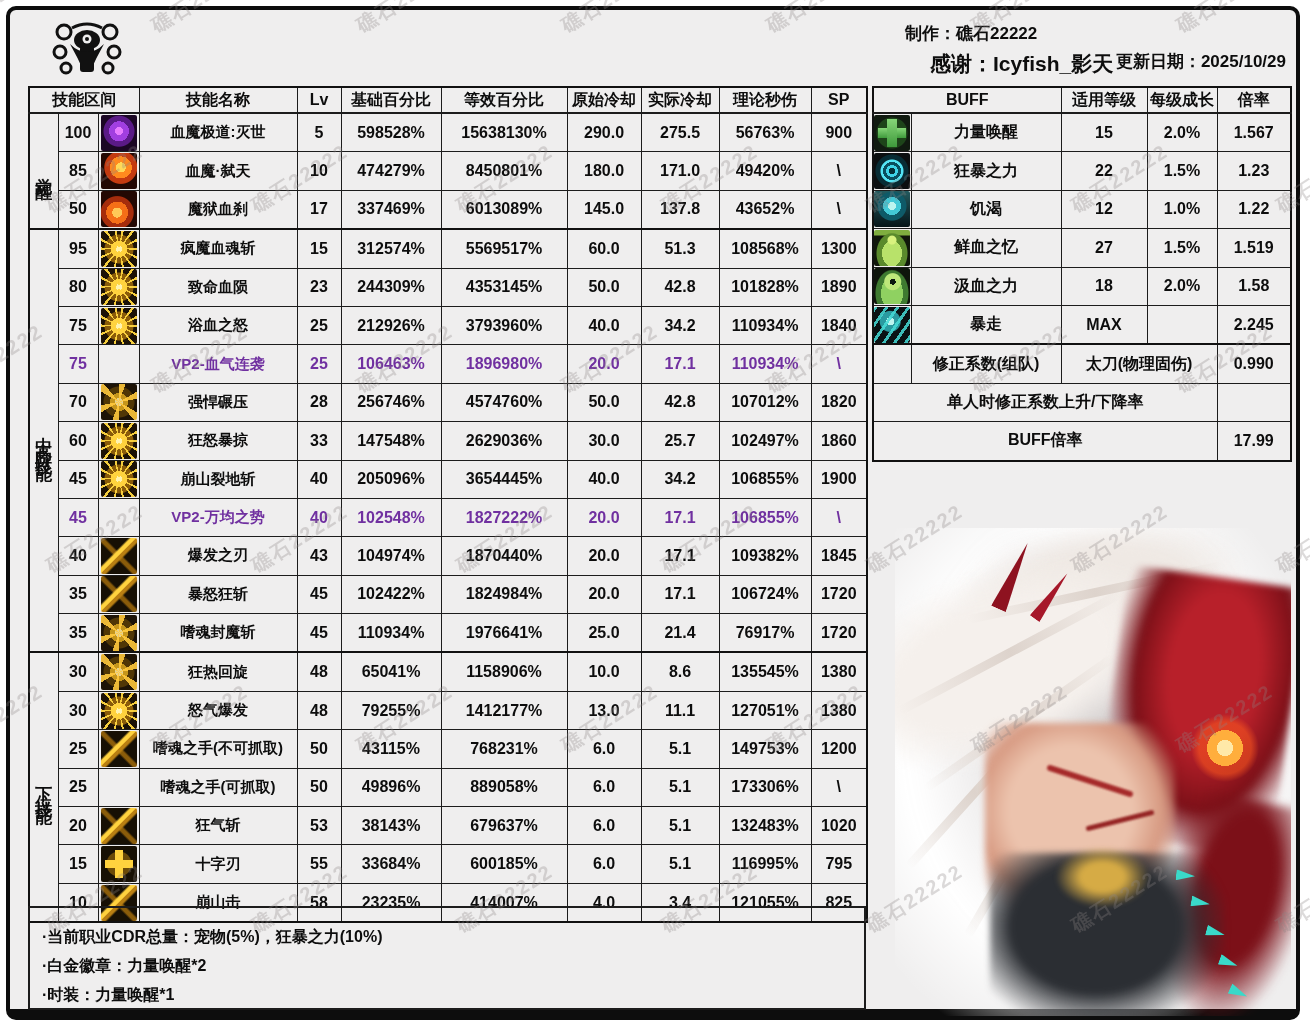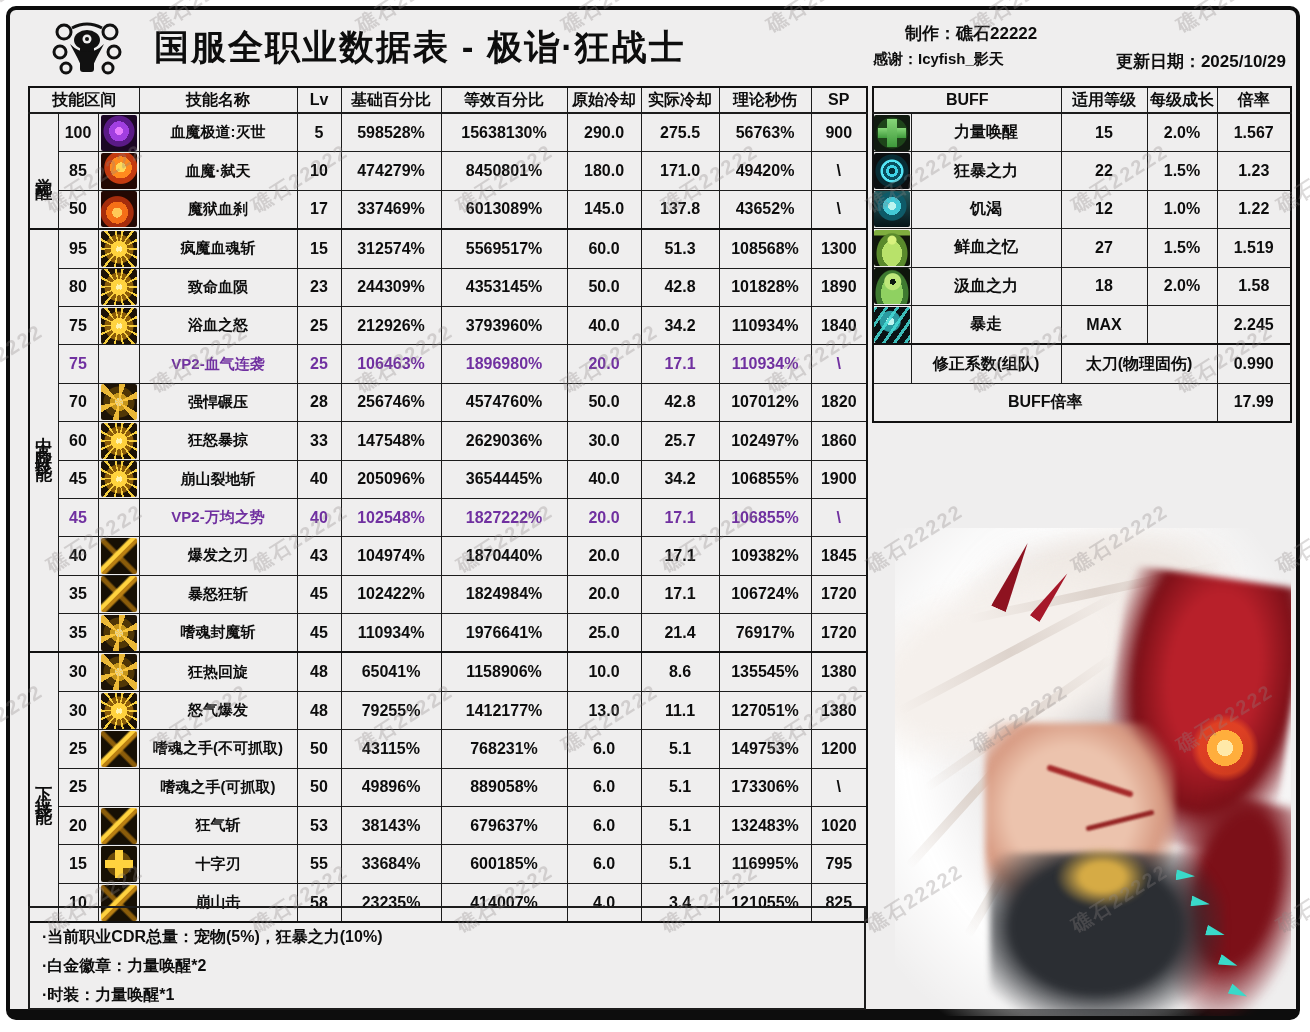--- a/index.html
+++ b/index.html
@@ -5,21 +5,21 @@
   html,body{margin:0;padding:0;}
   .page{position:relative;width:1310px;height:1032px;background:#ffffff;overflow:hidden;
         font-family:"Liberation Sans","DejaVu Sans",sans-serif;color:#0d0d0d;}
   .frame{position:absolute;left:6px;top:6px;width:1294px;height:1014px;box-sizing:border-box;
          border:4px solid #0d0d0d;border-bottom:11px solid #0d0d0d;border-radius:10px;background:#efeeee;}
   
   .logo{position:absolute;left:50px;top:18px;width:74px;height:62px;z-index:2;}
   .title{position:absolute;left:100px;top:24px;width:640px;text-align:center;z-index:2;
          font-size:35px;font-weight:700;letter-spacing:2px;white-space:nowrap;}
   .credit1{position:absolute;left:905px;top:22px;z-index:2;font-size:17px;font-weight:700;}
-  .credit2{position:absolute;left:873px;top:50px;z-index:2;font-size:15px;font-weight:700;}
+  .credit2{position:absolute;left:930px;top:50px;z-index:2;font-size:21px;font-weight:700;}
   .updated{position:absolute;left:1010px;top:50px;width:276px;text-align:right;z-index:2;font-size:17px;font-weight:700;}
   
   table{border-collapse:collapse;table-layout:fixed;font-weight:700;z-index:2;background:transparent;}
   td,th{border:1px solid #1c1c1c;text-align:center;vertical-align:middle;padding:0;
         font-size:16px;white-space:nowrap;overflow:hidden;}
   thead th{height:24px;border-bottom-width:2px;}
   .skill-table{position:absolute;left:28px;top:86px;width:838px;border:2px solid #111;}
   .skill-table tbody td{height:37.4px;}
   .buff-table{position:absolute;left:872px;top:86px;width:418px;border:2px solid #111;}
   .buff-table tbody td{height:37.4px;}
@@ -115,21 +115,20 @@
       <path d="M22 10 Q37 2 52 10"></path>
     </g>
     <g fill="#111">
       <ellipse cx="37" cy="22" rx="13" ry="10"></ellipse>
       <rect x="30" y="28" width="14" height="26" rx="3"></rect>
       <path d="M20 26 Q28 40 34 54 L40 54 Q46 40 54 26 Q46 34 37 34 Q28 34 20 26Z"></path>
     </g>
     <circle cx="37" cy="21" r="4.5" fill="#efeeee"></circle>
     <circle cx="37" cy="21" r="2" fill="#111"></circle>
   </svg>
-  <div class="title">国服全职业数据表 - 极诣·狂战士</div>
   <div class="credit1">制作：礁石22222</div>
   <div class="credit2">感谢：Icyfish_影天</div>
   <div class="updated">更新日期：2025/10/29</div>
 
   <table class="skill-table">
     <colgroup>
       <col style="width:29px">
         <col style="width:40px">
         <col style="width:41px">
         <col style="width:158px">
@@ -518,20 +517,24 @@
           <td>暴走</td>
           <td>MAX</td>
           <td></td>
           <td>2.245</td>
         </tr>
         <tr class="group-start">
           <td></td>
           <td>修正系数(组队)</td>
           <td colspan="2">太刀(物理固伤)</td>
           <td>0.990</td>
+        </tr>
+        <tr>
+          <td colspan="4">单人时修正系数上升/下降率</td>
+          <td></td>
         </tr>
         <tr>
           <td colspan="4">BUFF倍率</td>
           <td>17.99</td>
         </tr>
       </tbody>
   </table>
 
   <div class="notes">
     <div class="note-line">·当前职业CDR总量：宠物(5%)，狂暴之力(10%)</div>

